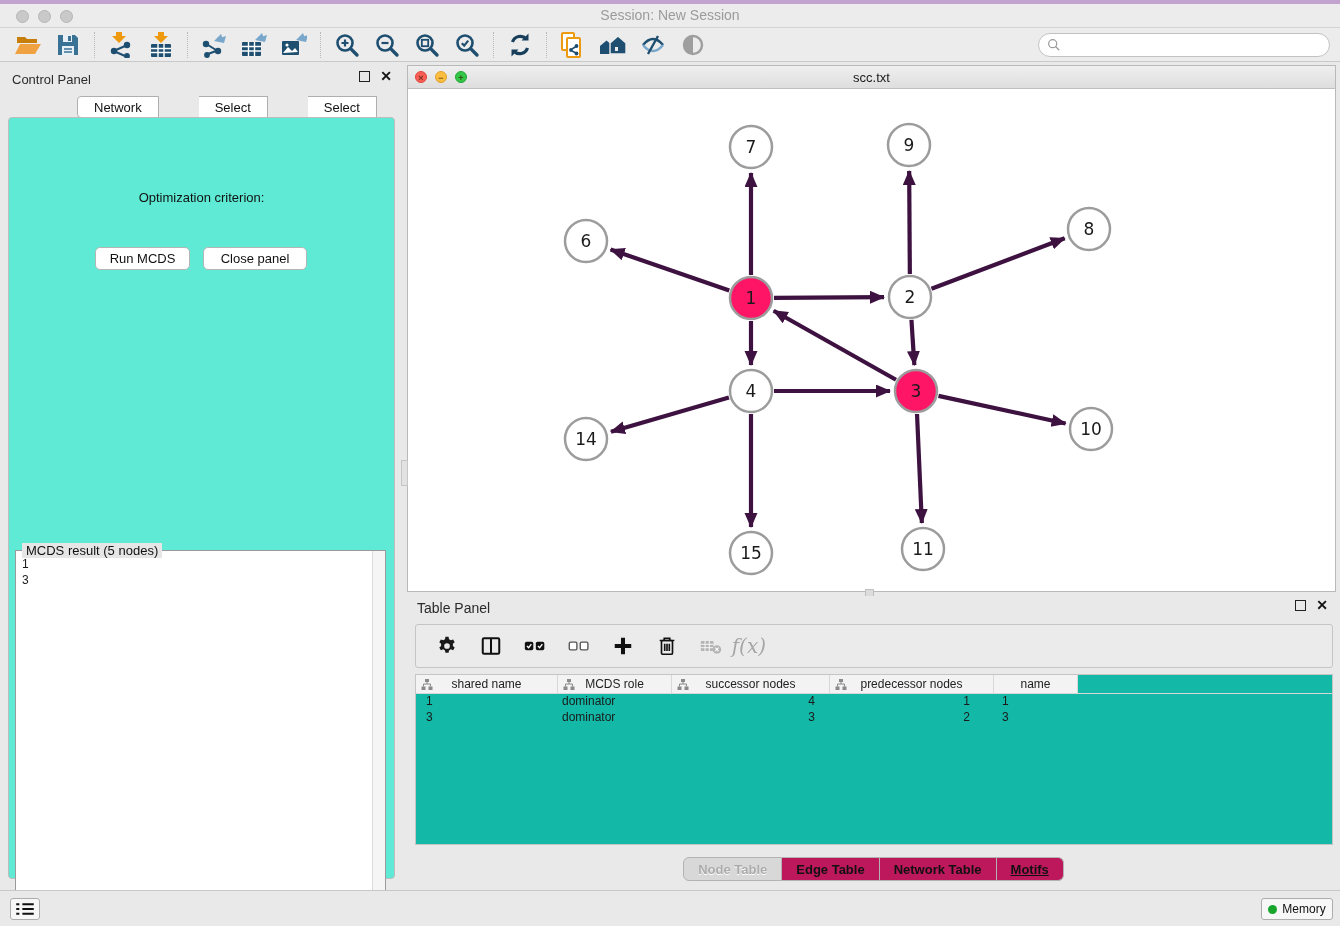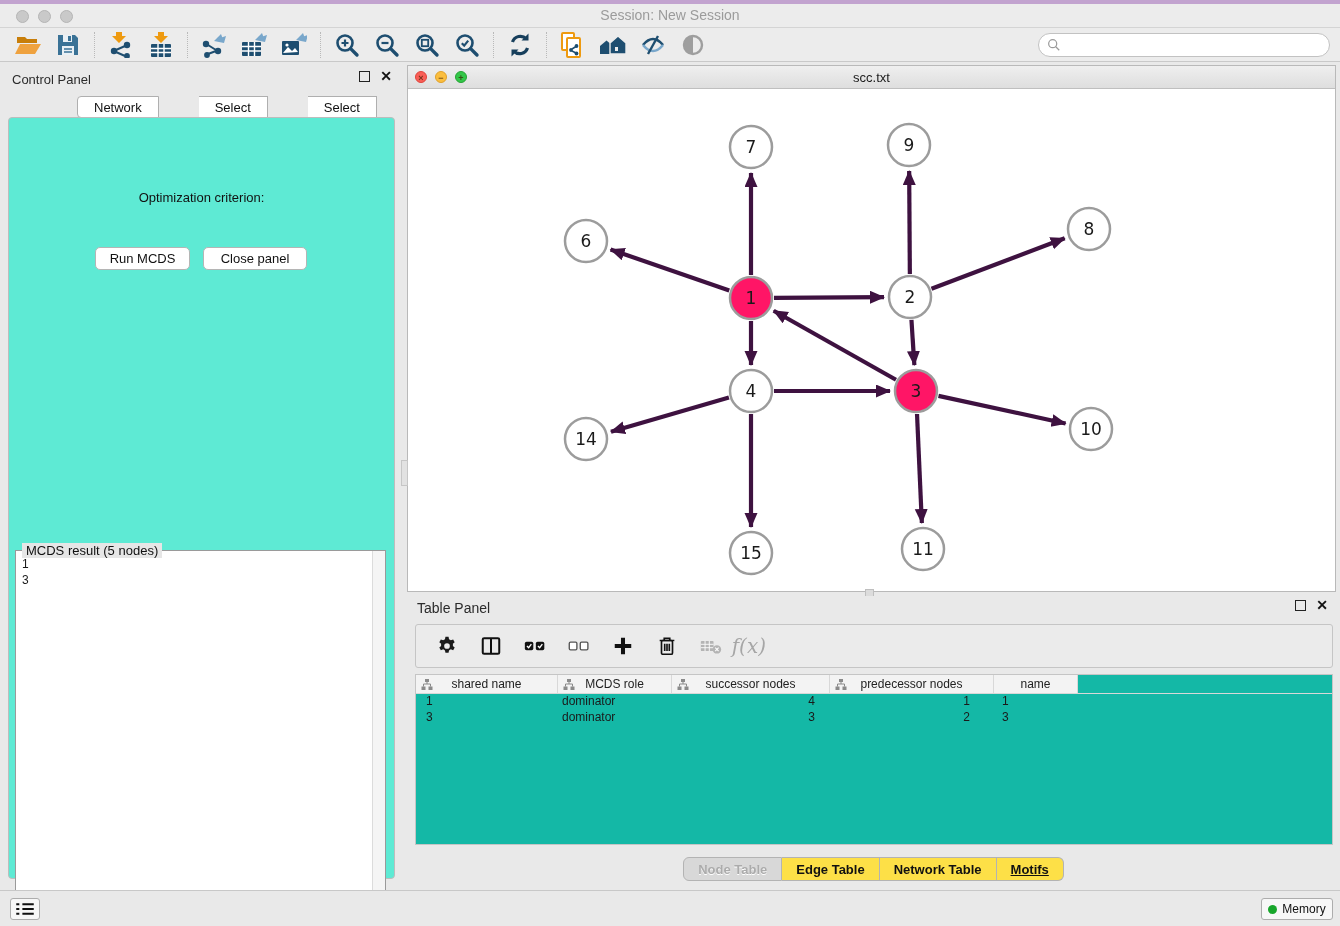--- a/index.html
+++ b/index.html
@@ -64,21 +64,21 @@
   .tp-tool { width:30px; height:30px; display:flex; align-items:center; justify-content:flex-end; background:transparent; border:none; }
   .tp-tool svg { width:22px; height:22px; }
   .tp-tool .fx { font-family:"DejaVu Serif", serif; font-style:italic; font-size:20px; color:#9a9a9a; }
   .tp-table { position:absolute; left:8px; top:78px; width:918px; height:171px; background:#14b8a6; border:1px solid #C5C5C5; overflow:hidden; }
   .thead { display:flex; height:19px; border-bottom:1px solid #D8D8D8; }
   .th { position:relative; background:#F3F3F3; border-right:1px solid #D8D8D8; font-size:12px; color:#222; display:flex; align-items:center; justify-content:center; }
   .th .hier { position:absolute; left:5px; top:3px; }
   .trow { display:flex; height:16px; font-size:12px; }
   .td { overflow:hidden; white-space:nowrap; }
   .tp-tabs { position:absolute; left:0; right:0; top:261px; display:flex; justify-content:center; }
-  .tp-tab { height:24px; padding:0 14px; background:#fde047; border:1px solid #B3B3B3; border-left:none; font-size:13px; font-weight:bold; display:flex; align-items:center; color:#111; }
+  .tp-tab { height:24px; padding:0 14px; background:#be185d; border:1px solid #B3B3B3; border-left:none; font-size:13px; font-weight:bold; display:flex; align-items:center; color:#111; }
   .tp-tab:first-child { border-left:1px solid #B3B3B3; border-radius:6px 0 0 6px; }
   .tp-tab:last-child { border-radius:0 6px 6px 0;text-decoration:underline; }
   .tp-tab.active { background:#D8D8D8; color:#ABABAB; text-shadow:0 1px 0 #fff; font-weight:bold; }
 
   
   .statusbar { position:absolute; left:0; top:890px; width:1340px; height:36px; background:#E9E9E9; border-top:1px solid #C8C8C8;text-decoration:underline; }
   .sb-left-btn { position:absolute; left:10px; top:7px; width:30px; height:22px; background:#F7F7F7; border:1px solid #ADADAD; border-radius:3px; display:flex; align-items:center; justify-content:center; }
   .memory-btn { position:absolute; right:7px; top:7px; width:72px; height:22px; background:#F7F7F7; border:1px solid #ADADAD; border-radius:3px; display:flex; align-items:center; justify-content:center; gap:5px; font-size:12px; color:#111; }
   .mem-dot { width:9px; height:9px; border-radius:50%; background:#17A62B; }
 </style>

